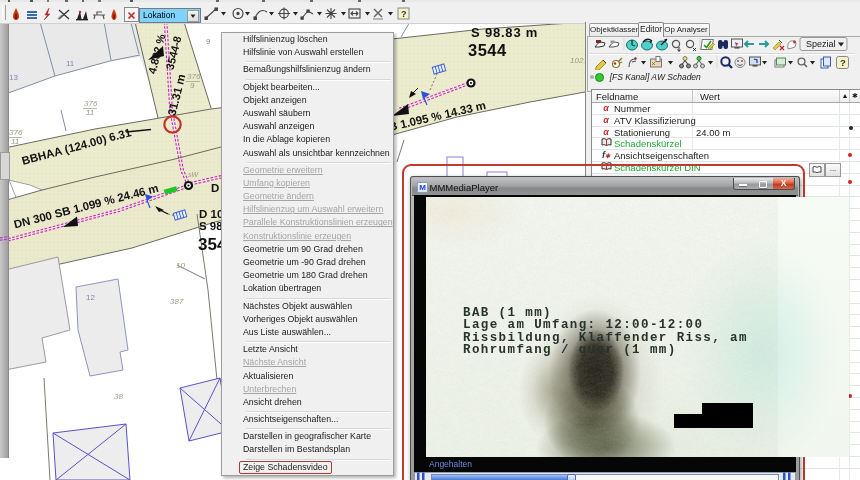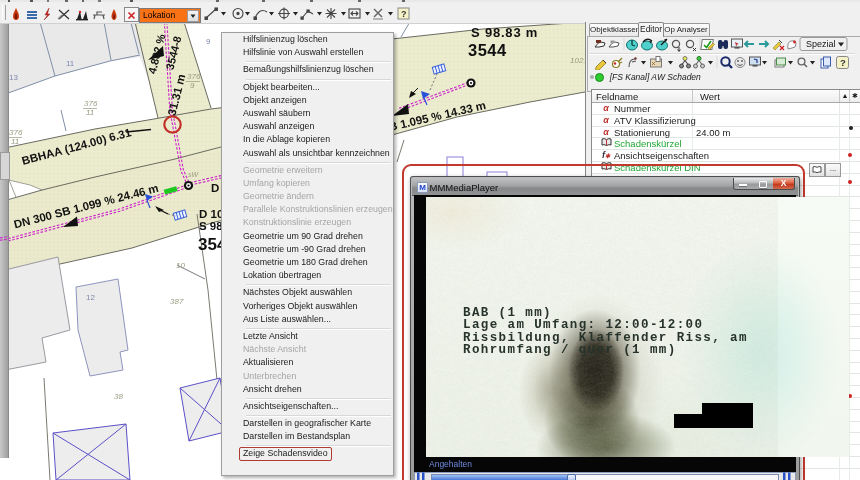--- a/index.html
+++ b/index.html
@@ -1,21 +1,21 @@
 <!DOCTYPE html>
 <html><head>
 <meta charset="utf-8">
 <style>
   html,body{margin:0;padding:0;}
   body{width:860px;height:480px;overflow:hidden;position:relative;
        font-family:"Liberation Sans",sans-serif;background:#f0f0f0;}
   .abs{position:absolute;}
   #mapsvg{position:absolute;left:0;top:0;}
   .mi{height:13.2px;padding-left:21px;white-space:nowrap;overflow:hidden;}
-  .mi.dis{color:#a5a5a5;}
+  .mi.dis{color:#a5a5a5;text-decoration:underline;}
   .msep{height:4.0px;position:relative;}
   .msep:after{content:"";position:absolute;left:24px;right:2px;top:2px;border-top:1px solid #d7d8d9;border-bottom:1px solid #ffffff;}
   .prow{height:11.8px;position:relative;line-height:11.8px;white-space:nowrap;}
   .pico{position:absolute;left:8px;top:0;width:12px;text-align:center;font-size:9px;}
   .prow>span+span{margin-left:22px;}
 </style>
 </head>
 <body>
 
 <svg id="mapsvg" width="860" height="480" viewBox="0 0 860 480">
@@ -241,21 +241,21 @@
     <path d="M105,2 C103.5,5 102.5,7 102.5,9.5 C102.5,11.8 103.8,13 105,13 C106.2,13 107.5,11.8 107.5,9.5 C107.5,7 106.5,5 105,2 Z" fill="#cc3a10"></path>
     <path d="M105,6 C104.3,8 104.1,9 104.1,10.3 C104.1,11.5 104.5,12 105,12 C105.5,12 105.9,11.5 105.9,10.3 C105.9,9 105.7,8 105,6 Z" fill="#7a1505"></path>
   </svg>
 
   <div class="abs" style="left:124px;top:7px;width:13px;height:13px;background:#f6f6f6;border:1px solid #888;">
     <svg width="13" height="13" viewBox="0 0 13 13">
         <path d="M3.5,3.5 L9.5,9.5 M9.5,3.5 L3.5,9.5" stroke="#cc2222" stroke-width="1.6"></path>
       </svg>
   </div>
 
-  <div class="abs" style="left:139px;top:8px;width:60px;height:13px;background:#f97316;border:1px solid #7a7a7a;font-size:8.5px;line-height:12px;">
+  <div class="abs" style="left:139px;top:8px;width:60px;height:13px;background:#7dd3fc;border:1px solid #7a7a7a;font-size:8.5px;line-height:12px;">
     <span style="margin-left:3px;">Lokation</span>
     <div class="abs" style="right:1px;top:1px;width:10px;height:9.5px;background:linear-gradient(#f4f4f4,#ddd);border:1px solid #999;">
       <svg width="8" height="8" viewBox="0 0 8 8" style="margin:1px 0 0 0.5px;">
           <path d="M1.5,2.5 L6.5,2.5 L4,6 Z" fill="#222"></path>
         </svg>
     </div>
   </div>
 
   <svg class="abs" style="left:202px;top:5px;" width="210" height="17" viewBox="0 0 210 17">
     <g stroke="#444" stroke-width="1.1" fill="none">
@@ -302,32 +302,33 @@
     <rect x="196" y="3" width="11" height="11" fill="#f6f2c8" stroke="#888"></rect>
     <text x="199" y="12" font-size="9" font-weight="bold" fill="#333" font-family="Liberation Sans">?</text>
   </svg>
 </div>
 
 <div class="abs" id="ctxmenu" style="left:221px;top:32px;width:171px;height:442px;background:#f0f0f0;border:1px solid #9e9e9e;box-shadow:2px 2px 3px rgba(0,0,0,0.3);font-size:8.8px;color:#1a1a1a;line-height:13.2px;">
   <div style="position:absolute;left:0;top:0;width:100%;">
     <div class="mi">Hilfslinienzug löschen</div>
     <div class="mi">Hilfslinie von Auswahl erstellen</div>
     <div class="msep"></div>
-    <div class="mi">Bemaßungshilfslinienzug löschen</div>
+    <div class="mi">Bemaßungshilfslinienzug ändern</div>
     <div class="msep"></div>
     <div class="mi">Objekt bearbeiten...</div>
     <div class="mi">Objekt anzeigen</div>
     <div class="mi">Auswahl säubern</div>
     <div class="mi">Auswahl anzeigen</div>
     <div class="mi">In die Ablage kopieren</div>
     <div class="mi">Auswahl als unsichtbar kennzeichnen</div>
     <div class="msep"></div>
     <div class="mi dis">Geometrie erweitern</div>
     <div class="mi dis">Umfang kopieren</div>
     <div class="mi dis">Geometrie ändern</div>
+    <div class="mi dis">Hilfslinienzug um Auswahl erweitern</div>
     <div class="mi dis">Parallele Konstruktionslinien erzeugen</div>
     <div class="mi dis">Konstruktionslinie erzeugen</div>
     <div class="mi">Geometrie um 90 Grad drehen</div>
     <div class="mi">Geometrie um -90 Grad drehen</div>
     <div class="mi">Geometrie um 180 Grad drehen</div>
     <div class="mi">Lokation übertragen</div>
     <div class="msep"></div>
     <div class="mi">Nächstes Objekt auswählen</div>
     <div class="mi">Vorheriges Objekt auswählen</div>
     <div class="mi">Aus Liste auswählen...</div>

